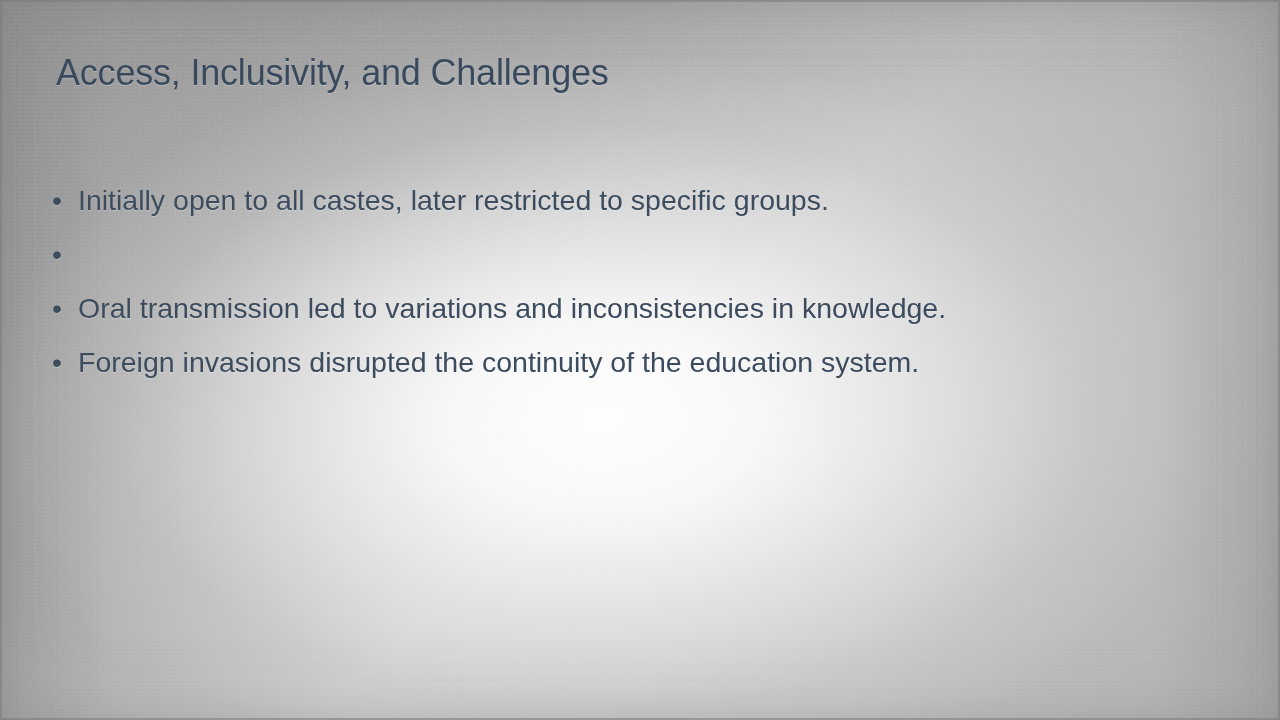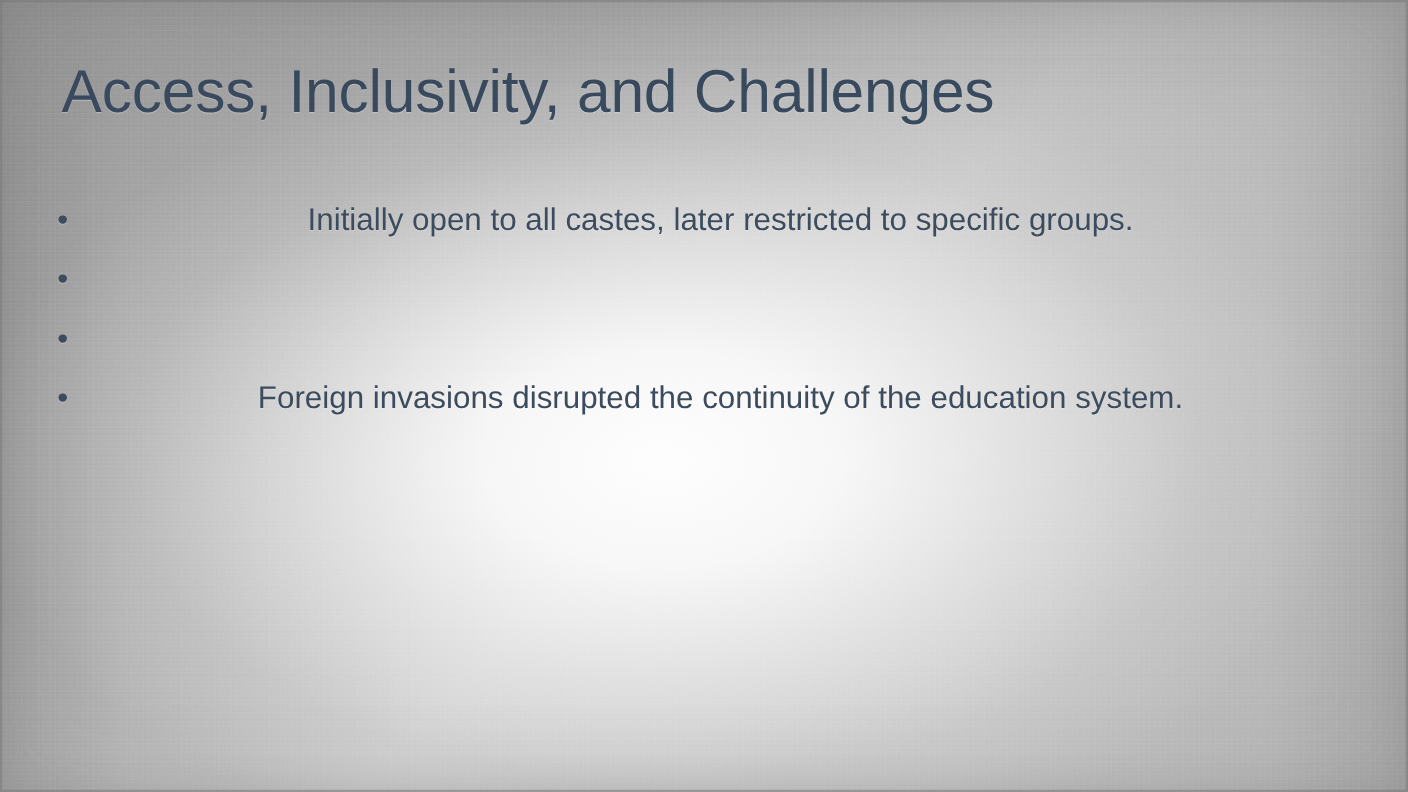--- a/index.html
+++ b/index.html
@@ -105,21 +105,21 @@
     inset: 0;
     padding: 0;
   }
 
   .slide-title {
     position: absolute;
     left: 56px;
     top: 54px;
     margin: 0;
     font-family: "Liberation Sans", sans-serif;
-    font-size: 55px;
+    font-size: 36px;
     font-weight: 400;
     line-height: 1.08;
     letter-spacing: -0.2px;
     color: #3a4a5e;
     white-space: nowrap;
     text-shadow: 0 1px 1px rgba(255,255,255,0.30);
   }
 
   .bullet-list {
     position: absolute;
@@ -148,21 +148,20 @@
     width: 26px;
     font-size: 28.5px;
     line-height: 1.0;
     color: #3c4c5e;
     text-align: left;
   }
 
   .bullet-text {
     flex: 1 1 auto;
     white-space: nowrap;
-    text-align: center;
   }
 </style>
 </head>
 <body>
 
 <div class="slide">
 
   <div class="texture-overlay"></div>
 
   <div class="content">
@@ -175,20 +174,21 @@
         <span class="bullet-mark">•</span>
         <span class="bullet-text">Initially open to all castes, later restricted to specific groups.</span>
       </li>
 
       <li class="bullet-item">
         <span class="bullet-mark">•</span>
       </li>
 
       <li class="bullet-item">
         <span class="bullet-mark">•</span>
+        <span class="bullet-text">Oral transmission led to variations and inconsistencies in knowledge.</span>
       </li>
 
       <li class="bullet-item">
         <span class="bullet-mark">•</span>
         <span class="bullet-text">Foreign invasions disrupted the continuity of the education system.</span>
       </li>
 
     </ul>
   </div>
 

